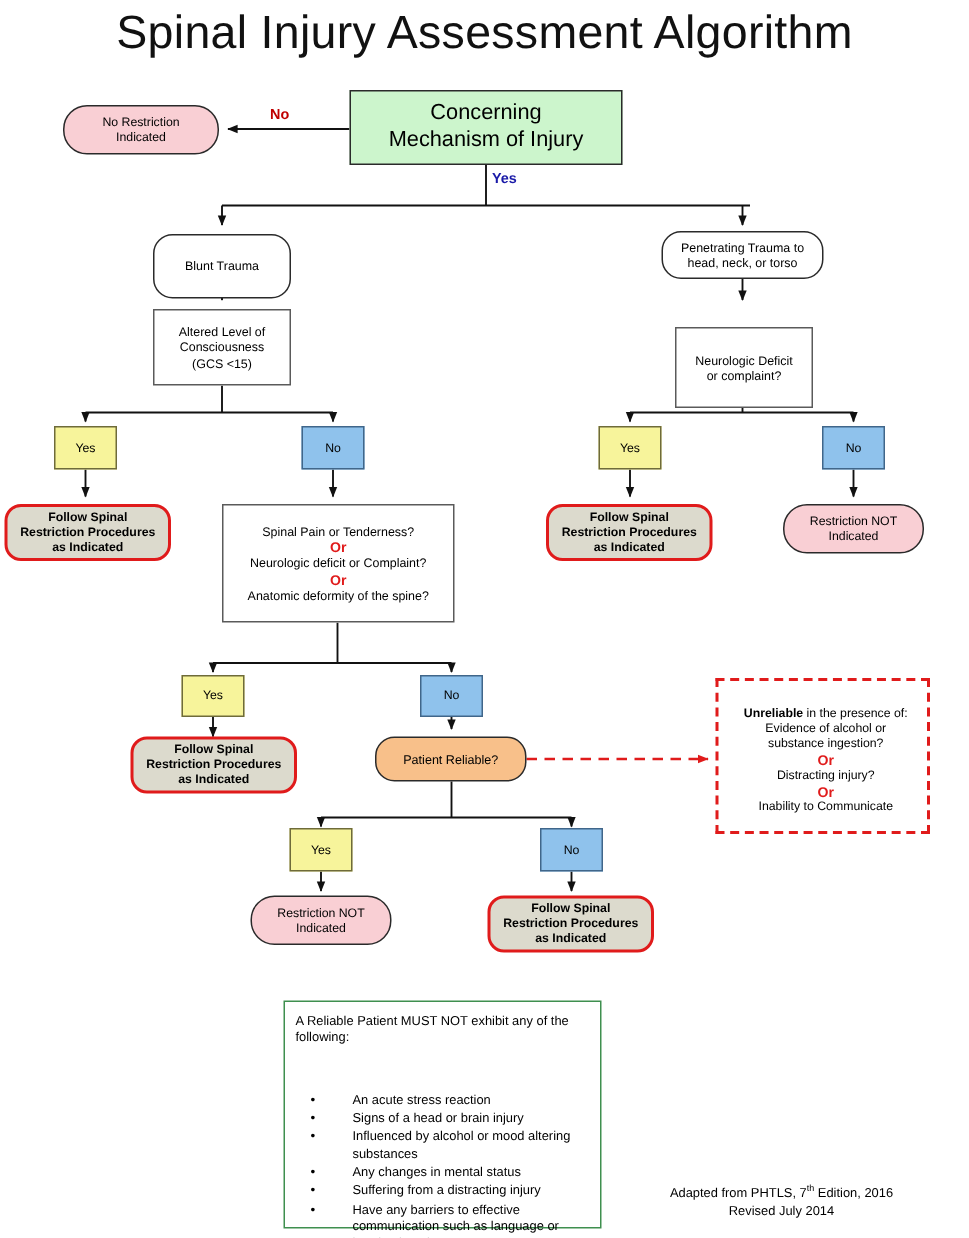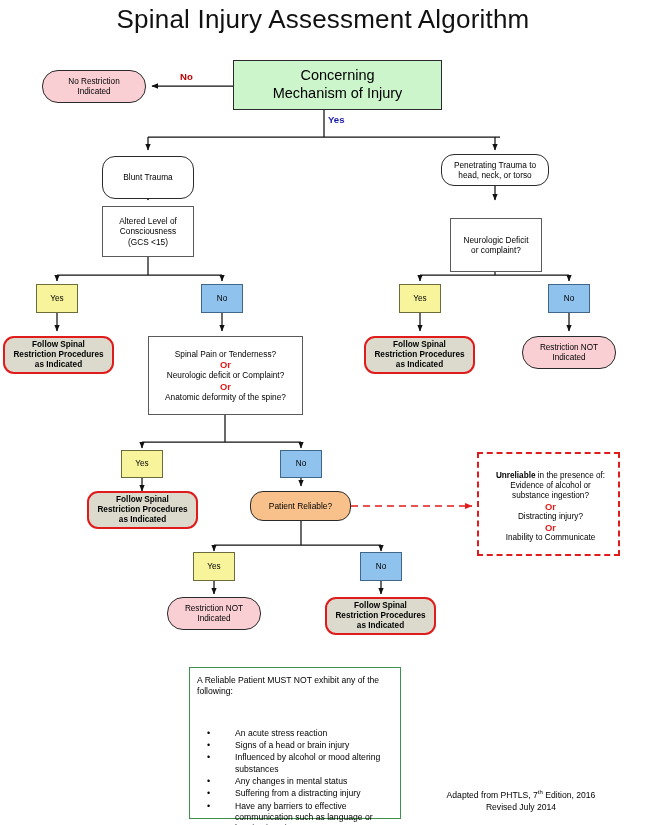--- a/index.html
+++ b/index.html
@@ -23,21 +23,21 @@
     text-align:center;
     line-height:1.22;
     z-index:2;
   }
   .node .txt{display:block;width:100%;padding:0 2px;}
 
   .title{
     position:absolute;
     left:0;top:4px;width:646px;
     text-align:center;
-    font-size:26px;
+    font-size:31px;
     font-weight:400;
     letter-spacing:.2px;
     color:#111;
     z-index:3;
   }
 
   
   .n-green{
     background:#ccf5cc;border:1.6px solid #2a2a2a;
     font-size:14.5px;
@@ -188,21 +188,21 @@
       <path d="M214,581 L214,594" marker-end="url(#ah)"></path>
 
       <path d="M381,581 L381,594" marker-end="url(#ah)"></path>
     </g>
 
     <g stroke="#e01b1b" stroke-width="1.6" fill="none" stroke-dasharray="7,5">
       <path d="M351,506 L472,506" marker-end="url(#ahr)"></path>
     </g>
   </svg>
 
-  <div class="node n-green" style="left:233px;top:60px;width:209px;height:50px;">
+  <div class="node n-green" style="left:233px;top:60px;width:182px;height:50px;">
     <span class="txt" style="white-space:pre-line;">Concerning
 Mechanism of Injury</span>
   </div>
 
   <div class="node n-pink-round" style="left:42px;top:70px;width:104px;height:33px;">
     <span class="txt" style="white-space:pre-line;">No Restriction
 Indicated</span>
   </div>
 
   <div class="edge-label lbl-no" style="left:180px;top:71px;">No</div>

